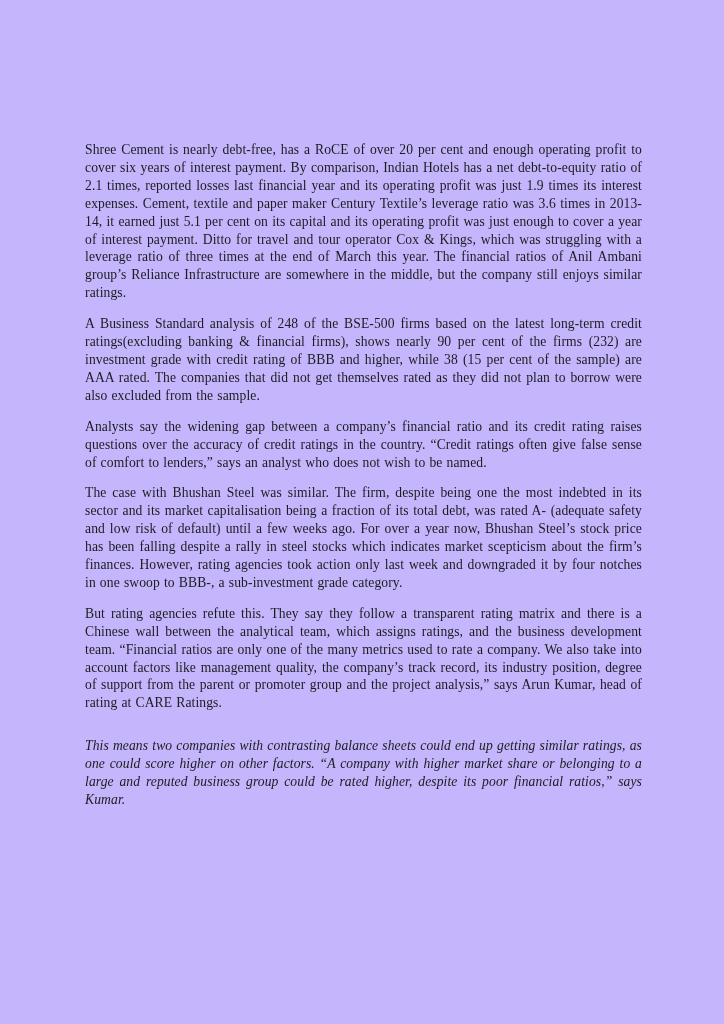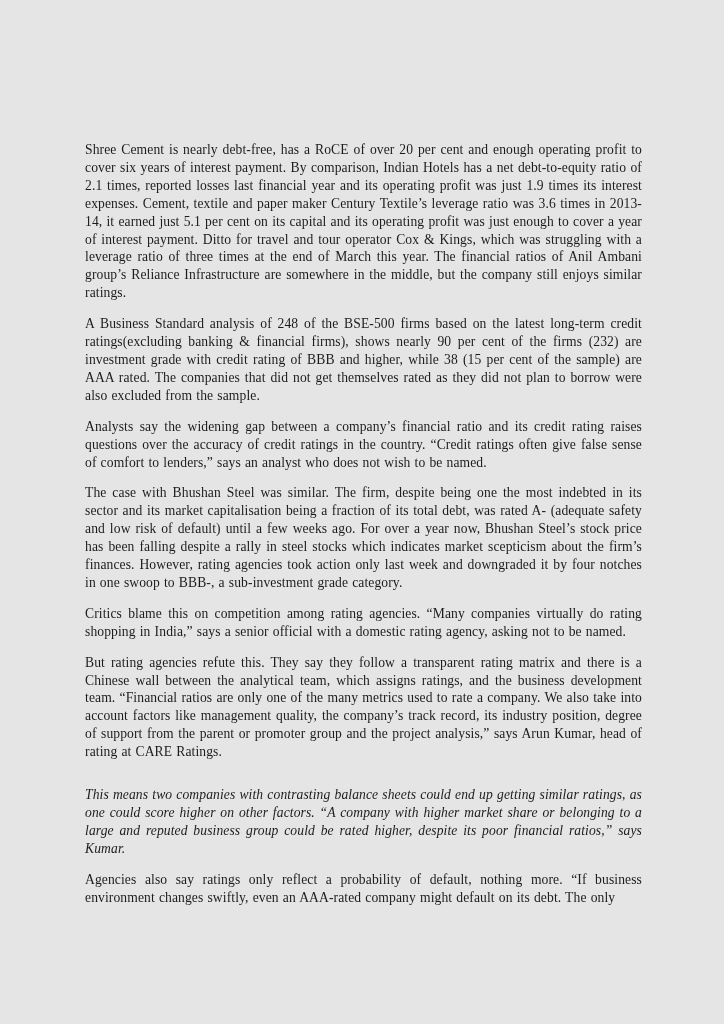--- a/index.html
+++ b/index.html
@@ -10,21 +10,21 @@
   body {
     width: 724px;
     height: 1024px;
     overflow: hidden;
     position: relative;
     font-family: "Liberation Serif", "DejaVu Serif", serif;
   }
   .page {
     position: absolute;
     inset: 0;
-    background: #e5e5e5;
+    background: #c4b5fd;
   }
   .text-block {
     position: absolute;
     left: 85px;
     top: 141px;
     width: 557px;
     color: #1c1c1c;
   }
   .text-block p {
     margin: 0 0 13px 0;
@@ -42,18 +42,16 @@
 </style>
 </head>
 <body style="background: rgb(255, 255, 255);">
 
 <div class="page">
   <div class="text-block" style="color: rgb(28, 28, 28);">
     <p>Shree Cement is nearly debt-free, has a RoCE of over 20 per cent and enough operating profit to cover six years of interest payment. By comparison, Indian Hotels has a net debt-to-equity ratio of 2.1 times, reported losses last financial year and its operating profit was just 1.9 times its interest expenses. Cement, textile and paper maker Century Textile’s leverage ratio was 3.6 times in 2013-14, it earned just 5.1 per cent on its capital and its operating profit was just enough to cover a year of interest payment. Ditto for travel and tour operator Cox &amp; Kings, which was struggling with a leverage ratio of three times at the end of March this year. The financial ratios of Anil Ambani group’s Reliance Infrastructure are somewhere in the middle, but the company still enjoys similar ratings.</p>
     <p>A Business Standard analysis of 248 of the BSE-500 firms based on the latest long-term credit ratings(excluding banking &amp; financial firms), shows nearly 90 per cent of the firms (232) are investment grade with credit rating of BBB and higher, while 38 (15 per cent of the sample) are AAA rated. The companies that did not get themselves rated as they did not plan to borrow were also excluded from the sample.</p>
     <p>Analysts say the widening gap between a company’s financial ratio and its credit rating raises questions over the accuracy of credit ratings in the country. “Credit ratings often give false sense of comfort to lenders,” says an analyst who does not wish to be named.</p>
     <p>The case with Bhushan Steel was similar. The firm, despite being one the most indebted in its sector and its market capitalisation being a fraction of its total debt, was rated A- (adequate safety and low risk of default) until a few weeks ago. For over a year now, Bhushan Steel’s stock price has been falling despite a rally in steel stocks which indicates market scepticism about the firm’s finances. However, rating agencies took action only last week and downgraded it by four notches in one swoop to BBB-, a sub-investment grade category.</p>
-    <p>Critics blame this on competition among rating agencies. “Many companies virtually do rating shopping in India,” says a senior official with a domestic rating agency, asking not to be named.</p>
     <p>But rating agencies refute this. They say they follow a transparent rating matrix and there is a Chinese wall between the analytical team, which assigns ratings, and the business development team. “Financial ratios are only one of the many metrics used to rate a company. We also take into account factors like management quality, the company’s track record, its industry position, degree of support from the parent or promoter group and the project analysis,” says Arun Kumar, head of rating at CARE Ratings.</p>
     <p class="extra-gap">This means two companies with contrasting balance sheets could end up getting similar ratings, as one could score higher on other factors. “A company with higher market share or belonging to a large and reputed business group could be rated higher, despite its poor financial ratios,” says Kumar.</p>
-    <p>Agencies also say ratings only reflect a probability of default, nothing more. “If business environment changes swiftly, even an AAA-rated company might default on its debt. The only</p>
   </div>
 </div>
 
 </body></html>

